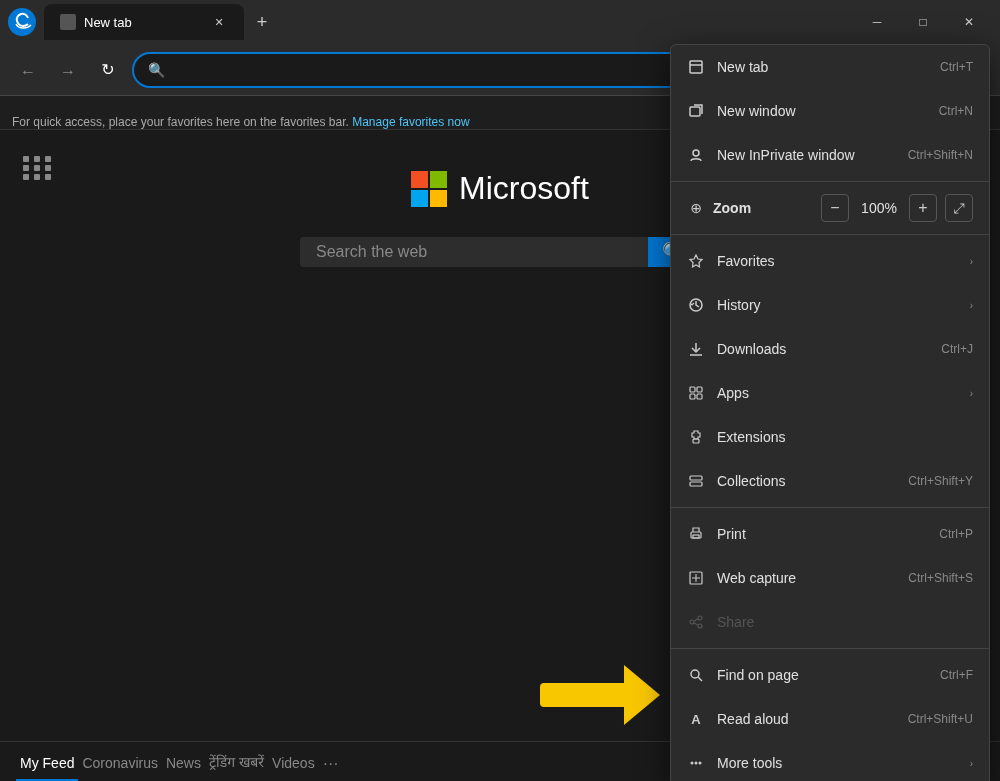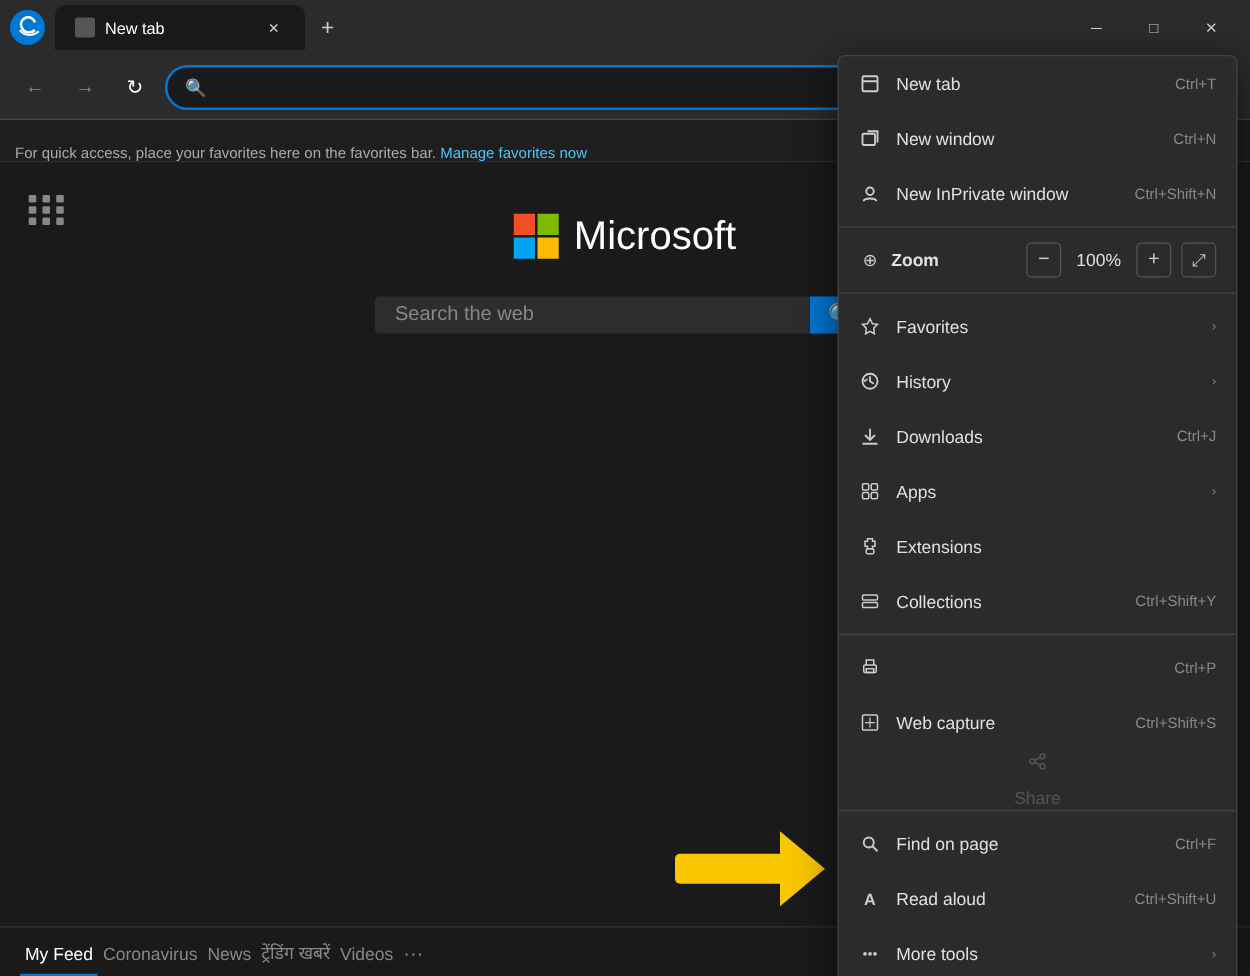--- a/index.html
+++ b/index.html
@@ -221,21 +221,21 @@
       display: flex;
       align-items: center;
       padding: 0 16px;
       height: 44px;
       cursor: pointer;
       color: #e0e0e0;
       font-size: 14px;
       gap: 12px;
       position: relative;
     }
-    .menu-item.disabled { color: #666; cursor: default; flex-direction: column; }
+    .menu-item.disabled { color: #666; cursor: default; }
     .menu-icon {
       width: 18px; height: 18px;
       display: flex; align-items: center; justify-content: center;
       font-size: 16px; flex-shrink: 0; color: #ccc;
     }
     .menu-label { flex: 1; }
     .menu-shortcut { font-size: 12px; color: #888; margin-left: auto; }
     .menu-arrow { font-size: 10px; color: #888; }
     .menu-divider { height: 1px; background: #444; margin: 4px 0; }
 
@@ -520,20 +520,21 @@
   <div class="menu-divider"></div>
 
   <div class="menu-item">
     <span class="menu-icon">
       <svg width="16" height="16" viewBox="0 0 16 16">
           <rect x="3" y="6" width="10" height="6" rx="1" fill="none" stroke="#ccc" stroke-width="1.2"></rect>
           <polyline points="5,6 5,2 11,2 11,6" fill="none" stroke="#ccc" stroke-width="1.2"></polyline>
           <rect x="5" y="9" width="6" height="3" fill="none" stroke="#ccc" stroke-width="1.2"></rect>
         </svg>
     </span>
+    <span class="menu-label">Print</span>
     <span class="menu-shortcut">Ctrl+P</span>
   </div>
 
   <div class="menu-item">
     <span class="menu-icon">
       <svg width="16" height="16" viewBox="0 0 16 16">
           <rect x="2" y="2" width="12" height="12" rx="1" fill="none" stroke="#ccc" stroke-width="1.2"></rect>
           <line x1="8" y1="4" x2="8" y2="12" stroke="#ccc" stroke-width="1"></line>
           <line x1="4" y1="8" x2="12" y2="8" stroke="#ccc" stroke-width="1"></line>
         </svg>

